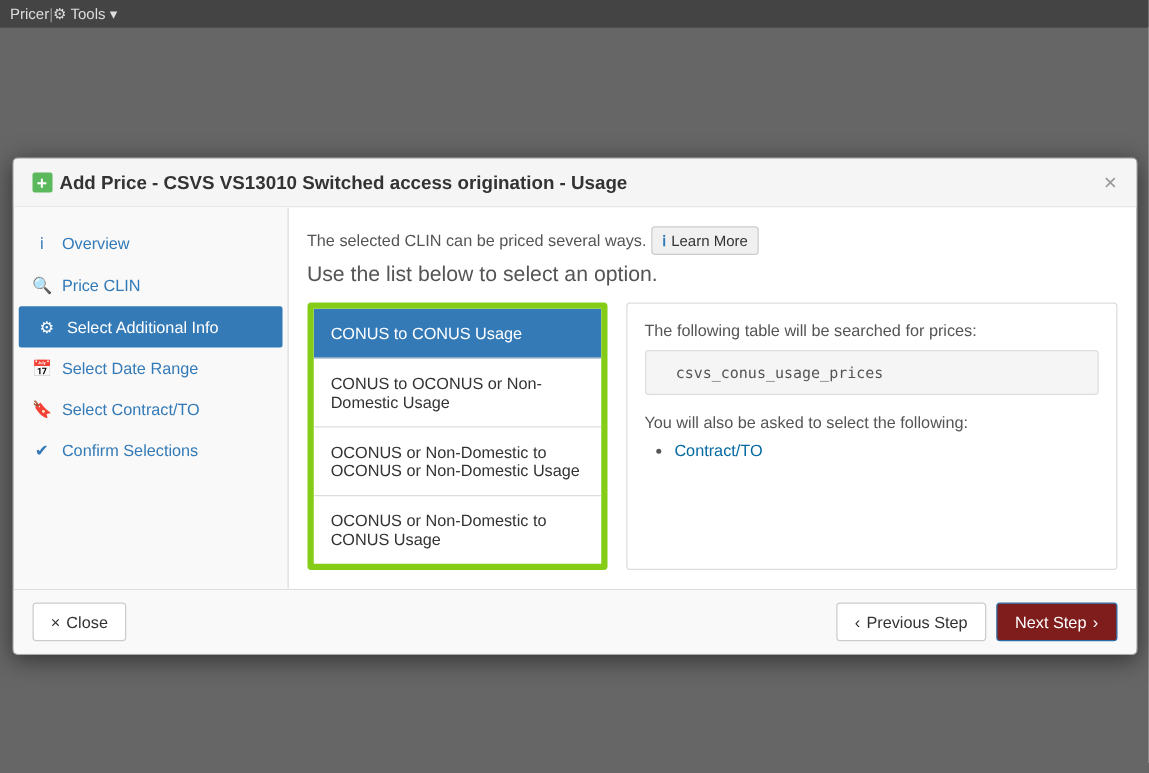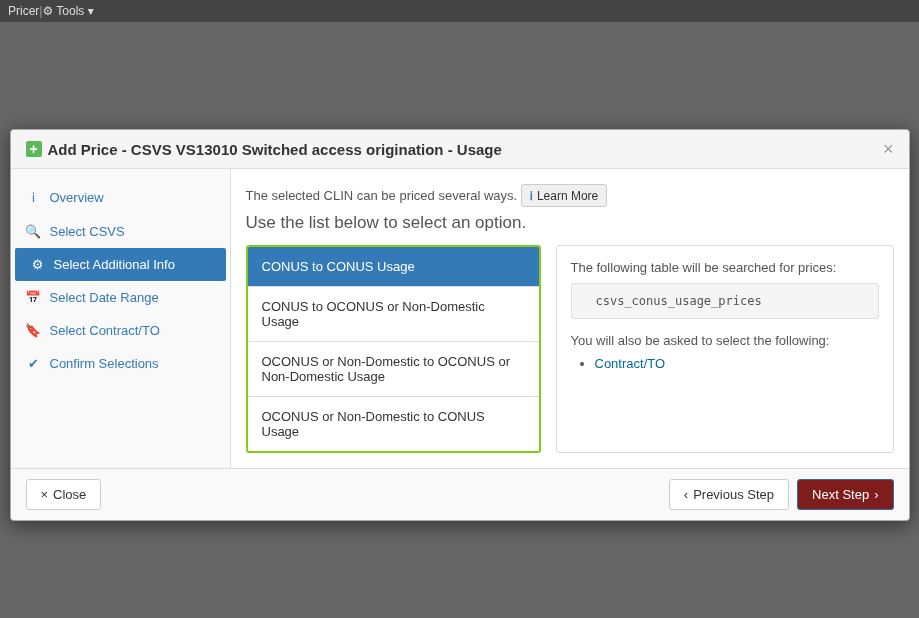--- a/index.html
+++ b/index.html
@@ -142,22 +142,22 @@
       font-size: 17px;
     }
 
     .content-area {
       display: flex;
       gap: 15px;
     }
 
     
     .options-list {
-      width: 295px;
-      border: 2px solid #84cc16;
+      width: 240px;
+      border: 5px solid #84cc16;
       border-radius: 3px;
       overflow: hidden;
       flex-shrink: 0;
     }
 
     .option-item {
       padding: 12px 14px;
       border-bottom: 1px solid #ddd;
       cursor: pointer;
       color: #333;
@@ -279,21 +279,21 @@
 
       <div class="sidebar">
 
         <div class="sidebar-item">
           <span class="icon">ℹ</span>
           <span>Overview</span>
         </div>
 
         <div class="sidebar-item">
           <span class="icon">🔍</span>
-          <span>Select CSVS</span>
+          <span>Price CLIN</span>
         </div>
 
         <div class="sidebar-item active">
           <span class="icon">⚙</span>
           <span>Select Additional Info</span>
         </div>
 
         <div class="sidebar-item">
           <span class="icon">📅</span>
           <span>Select Date Range</span>

